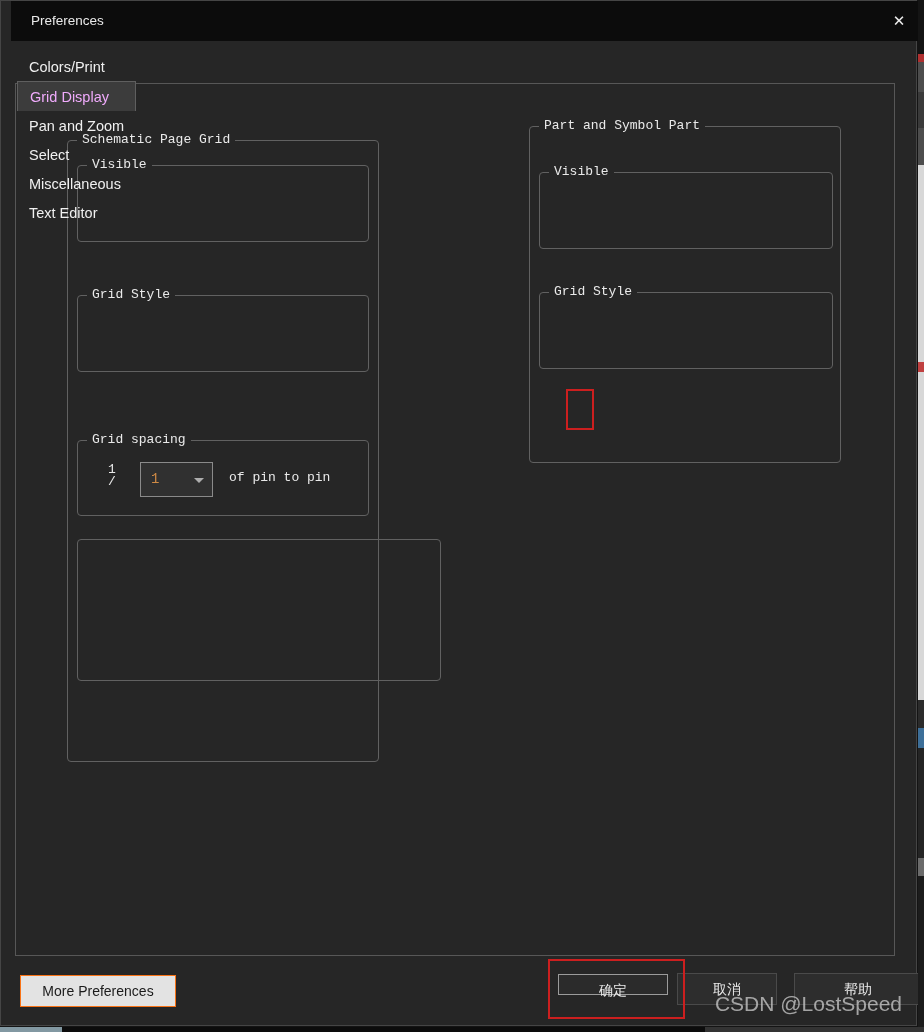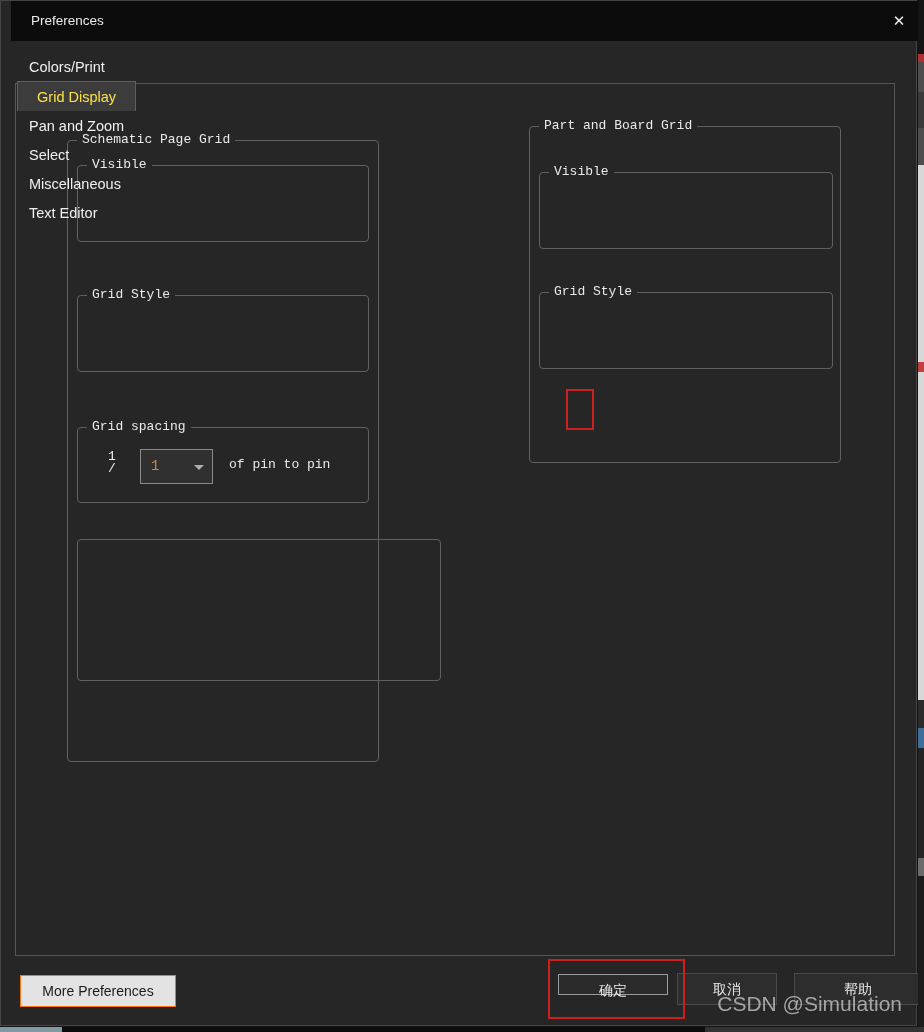--- a/index.html
+++ b/index.html
@@ -13,21 +13,21 @@
   .titlebar { position:absolute; left:10px; top:0; width:100%; height:40px; background:#0c0c0c;padding-left:18px; }
   .titlebar .title { position:absolute; left:20px; top:0; line-height:40px;
                      font-size:13.5px; color:#eaeaea; }
   .close-btn { position:absolute; right:10px; top:0; width:34px; height:40px;
                color:#f0f0f0; font-size:15px; text-align:center; line-height:40px; cursor:pointer; }
 
   
   .tabs { position:absolute; left:16px; top:51px; height:32px; display:flex;
           align-items:stretch; z-index:3;flex-direction:column; }
   .tab { padding:7px 12px 6px 12px; font-size:14.5px; color:#f0f0f0; white-space:nowrap; }
-  .tab.active { background:#3c3c3c; border:1px solid #5f5f5f; border-bottom:none; color:#fde047;text-align:center; }
+  .tab.active { background:#3c3c3c; border:1px solid #5f5f5f; border-bottom:none; color:#f0abfc; }
 
   
   .panel { position:absolute; left:14px; top:82px; width:880px; height:873px;
            border:1px solid #575757; background:#262626; z-index:1; }
 
   
   .groupbox { position:absolute; border:1px solid #616161; border-radius:4px; z-index:2; }
   .gtitle { position:absolute; top:-9px; left:9px; background:#262626; padding:0 5px;
             font-family:"Liberation Mono","DejaVu Sans Mono",monospace;
             font-size:13px; color:#eaeaea; white-space:nowrap; }
@@ -122,21 +122,21 @@
     </div>
     <div class="row" style="left:107px; top:327px;">
       <span class="radio selected"></span>
       <span class="mono">Dots</span>
     </div>
     <div class="row" style="left:246px; top:329px;">
       <span class="radio"></span>
       <span class="mono">Lines</span>
     </div>
 
-    <div class="groupbox" style="left:76px; top:426px; width:292px; height:76px;">
+    <div class="groupbox" style="left:76px; top:439px; width:292px; height:76px;">
       <span class="gtitle">Grid spacing</span>
       <div style="position:absolute; left:27px; top:23px; width:14px; text-align:center; line-height:12px;">
         <div class="mono">1</div>
         <div class="mono">/</div>
       </div>
       <div class="combo" style="left:62px; top:21px;">
         <span class="val">1</span>
         <span class="arrow"></span>
       </div>
       <span class="mono" style="position:absolute; left:151px; top:29px;">of pin to pin</span>
@@ -158,21 +158,21 @@
     <span class="radio abs" style="left:270px; top:613px;"></span>
     <span class="radio abs" style="left:317px; top:613px;"></span>
     <span class="radio abs selected" style="left:370px; top:613px;"></span>
 
     <span class="mono" style="position:absolute; left:90px; top:638px;">Drawing Elements</span>
     <span class="radio abs" style="left:270px; top:641px;"></span>
     <span class="radio abs" style="left:317px; top:641px;"></span>
     <span class="radio abs selected" style="left:370px; top:641px;"></span>
 
     <div class="groupbox" style="left:528px; top:125px; width:312px; height:337px;">
-      <span class="gtitle">Part and Board Grid</span>
+      <span class="gtitle">Part and Symbol Part</span>
     </div>
 
     <div class="groupbox" style="left:538px; top:171px; width:294px; height:77px;">
       <span class="gtitle">Visible</span>
     </div>
     <div class="row" style="left:574px; top:212px;">
       <span class="cb checked"></span>
       <span class="mono">Displayed</span>
     </div>
 
@@ -192,21 +192,21 @@
       <span class="cb unchecked"></span>
       <span class="mono">Pointer snap to grid</span>
     </div>
     <div class="ann ann-cb"></div>
 
     <div class="btn-light">More Preferences</div>
     <div class="btn-dark btn-ok">确定</div>
     <div class="ann ann-ok"></div>
     <div class="btn-dark btn-cancel">取消</div>
     <div class="btn-dark btn-help">帮助</div>
-    <div class="watermark">CSDN @Simulation</div>
+    <div class="watermark">CSDN @LostSpeed</div>
   </div>
 
   <div>
     <div class="seg" style="left:918px; top:0;     width:6px; height:54px;  background:#141414;"></div>
     <div class="seg" style="left:918px; top:54px;  width:6px; height:8px;   background:#b03030;"></div>
     <div class="seg" style="left:918px; top:62px;  width:6px; height:30px;  background:#4d4d4d;"></div>
     <div class="seg" style="left:918px; top:92px;  width:6px; height:36px;  background:#3a3a3a;"></div>
     <div class="seg" style="left:918px; top:128px; width:6px; height:37px;  background:#4d4d4d;"></div>
     <div class="seg" style="left:918px; top:165px; width:6px; height:197px; background:#d8d8d8;"></div>
     <div class="seg" style="left:918px; top:362px; width:6px; height:10px;  background:#c04040;"></div>

